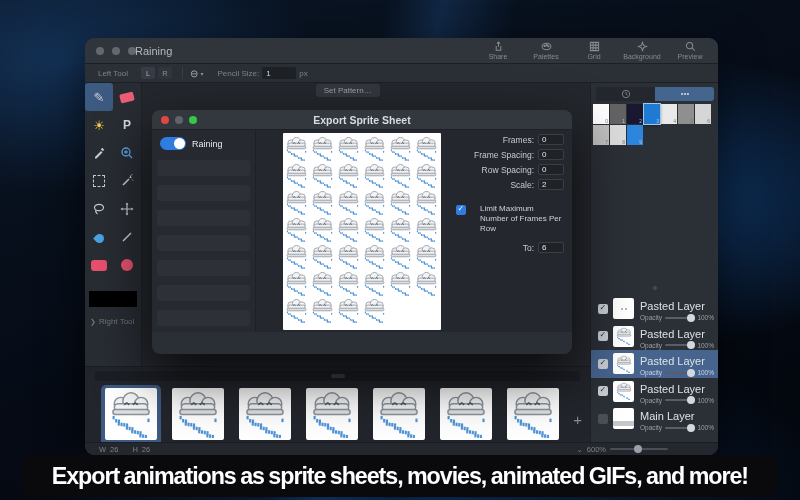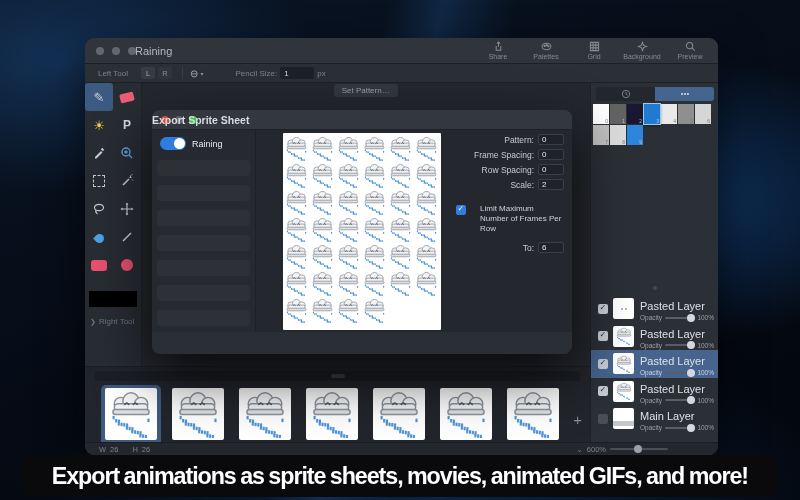--- a/index.html
+++ b/index.html
@@ -106,21 +106,21 @@
   .size-seg { display:flex; gap:4px; margin-right:14px; }
   #zoom-ctl { display:flex; align-items:center; gap:4px; margin-right:36px; }
   .zoom-track { width:58px; height:2px; background:#4a4f57; border-radius:1px; position:relative; }
   .zoom-knob { position:absolute; left:24px; top:-3px; width:8px; height:8px; border-radius:50%; background:#9aa0a8; }
 
   
   #dialog { left:152px; top:110px; width:420px; height:244px; background:#2a2e35; border-radius:8px; overflow:hidden; box-shadow:0 22px 55px rgba(0,0,0,.75); }
   .dlg-titlebar { position:absolute; left:0; top:0; width:100%; height:20px; background:#33373e; border-bottom:1px solid #1d2025; }
   .dlg-lights { position:absolute; left:9px; top:6px; display:flex; gap:6px; }
   .dlg-light { width:8px; height:8px; border-radius:50%; }
-  .dlg-title { position:absolute; left:0; top:4px; width:100%; font-size:10.5px; font-weight:bold; color:#d8dbe0; }
+  .dlg-title { position:absolute; left:0; top:4px; width:100%; text-align:center; font-size:10.5px; font-weight:bold; color:#d8dbe0; }
   .dlg-body { position:absolute; left:0; top:20px; right:0; bottom:22px; background:#24272d; }
   .dlg-sidebar { position:absolute; left:0; top:0; width:104px; height:100%; background:#26292f; border-right:1px solid #1d2025; }
   .toggle-row { position:absolute; left:8px; top:7px; display:flex; align-items:center; gap:6px; }
   .toggle { width:26px; height:13px; border-radius:7px; background:#2f7de1; position:relative; }
   .toggle .knob { position:absolute; right:1px; top:1px; width:11px; height:11px; border-radius:50%; background:#fff; }
   .toggle-label { font-size:9px; color:#e8eaee; }
   .ph-rows { position:absolute; left:5px; top:30px; right:5px; display:flex; flex-direction:column; gap:9px; }
   .ph-row { height:16px; border-radius:3px; background:#2d3036; }
 
   #sheet-canvas { position:absolute; left:131px; top:3px; width:158px; height:197px; background:#fff; border-radius:1px; display:flex; flex-wrap:wrap; align-content:flex-start; padding-top:2px; }
@@ -193,21 +193,21 @@
 
   <div class="toolbar2">
     <span class="lt-label">Left Tool</span>
     <span class="mini-btn">L</span>
     <span class="mini-btn dim">R</span>
     <span class="tb-sep"></span>
     <span class="shape-pick">
       <span>⊖</span>
       <span class="chev">▾</span>
     </span>
-    <span style="margin-left:32px">Pencil Size:</span>
+    <span style="margin-left:14px">Pencil Size:</span>
     <span class="tb-field">1</span>
     <span>px</span>
     <span class="tb-btn">Set Pattern…</span>
   </div>
 
   <div id="tools-col">
     <div class="tool-grid">
       <div class="tool sel">
           <span>✎</span>
         </div>
@@ -1917,21 +1917,21 @@
             <rect x="14.6" y="21.8" width="1.15" height="1.9" fill="#4e94d8"></rect>
             <rect x="21.9" y="15.5" width="1.15" height="1.9" fill="#4e94d8"></rect>
             <rect x="10.2" y="19.6" width="1.15" height="1.9" fill="#4e94d8"></rect>
             <rect x="17.5" y="23.8" width="1.15" height="1.9" fill="#4e94d8"></rect>
           </svg>
         </div>
       </div>
 
     <div class="dlg-settings">
       <div class="set-row">
-          <span class="set-label">Pattern:</span>
+          <span class="set-label">Frames:</span>
           <span class="set-input">0</span>
         </div>
       <div class="set-row">
           <span class="set-label">Frame Spacing:</span>
           <span class="set-input">0</span>
         </div>
       <div class="set-row">
           <span class="set-label">Row Spacing:</span>
           <span class="set-input">0</span>
         </div>

